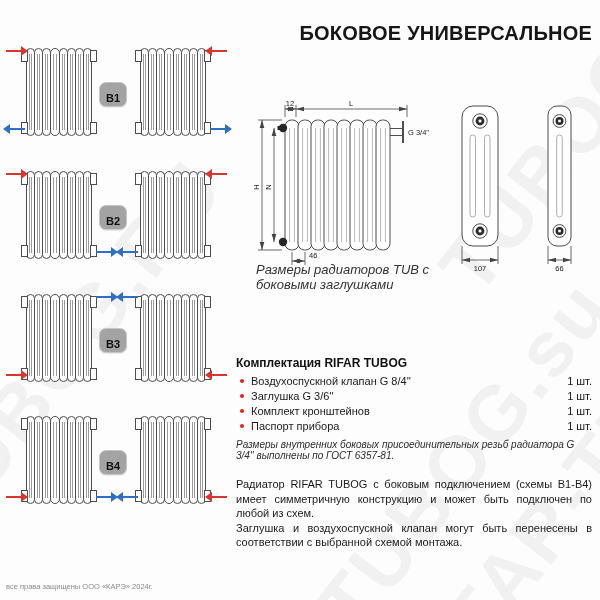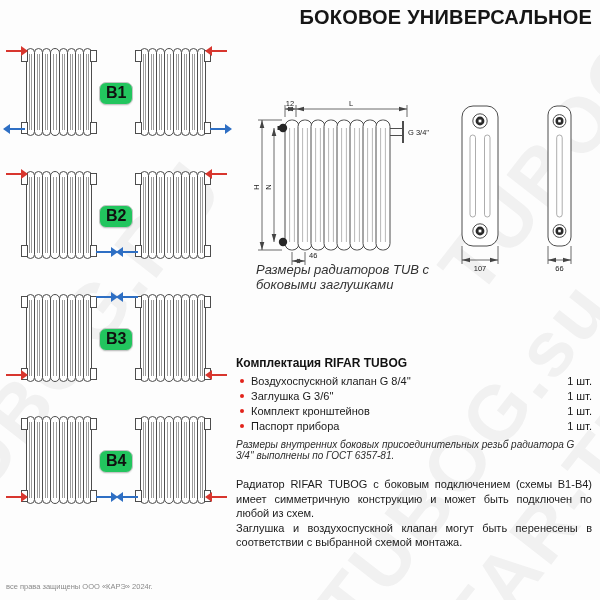--- a/index.html
+++ b/index.html
@@ -8,37 +8,37 @@
 
   
   .wm{position:absolute;font-weight:bold;white-space:nowrap;color:rgba(40,40,40,0.055);
       font-size:78px;letter-spacing:3px;transform:rotate(-52deg);pointer-events:none;}
   .wm1{left:-150px;top:300px;}
   .wm2{left:30px;top:520px;}
   .wm3{left:300px;top:430px;}
   .wm4{left:400px;top:120px;}
 
   
-  .title{position:absolute;top:6px;right:8px;margin:0;text-align:right;
+  .title{position:absolute;top:22px;right:8px;margin:0;text-align:right;
          font-size:20px;font-weight:800;line-height:1.14;letter-spacing:0.2px;color:#161616;}
   .title span{display:block;}
 
   
   .scheme-row{position:absolute;left:0;width:240px;height:96px;}
   .radiator{position:absolute;top:2px;width:66px;height:88px;display:flex;}
   .tube{flex:1;margin-left:-1px;border:1px solid #4d4d4d;border-radius:6px;background:#fff;position:relative;}
   .tube:first-child{margin-left:0;}
   .tube::before{content:"";position:absolute;left:2px;right:2px;top:5px;bottom:5px;
                 border-left:1px solid #9b9b9b;border-right:1px solid #9b9b9b;}
   .nub{position:absolute;width:5px;height:10px;background:#fff;border:1px solid #4d4d4d;}
   .nub.tl{left:-5px;top:2px}.nub.bl{left:-5px;bottom:2px}
   .nub.tr{right:-5px;top:2px}.nub.br{right:-5px;bottom:2px}
 
-  .scheme-label{position:absolute;left:99px;top:36px;background:#22c55e;border:1.5px solid #c6c6c6;
-                border-radius:7px;padding:1px 6px 2px;font-size:16px;font-weight:bold;color:#101010;
+  .scheme-label{position:absolute;left:99px;top:36px;background:#a3a3a3;border:1.5px solid #c6c6c6;
+                border-radius:7px;padding:9px 6px 2px;font-size:11px;font-weight:bold;color:#101010;
                 box-shadow:0 1px 1px rgba(0,0,0,0.08);}
 
   .arrow{position:absolute;width:15px;height:2px;background:currentColor;}
   .arrow.red{color:var(--red);}
   .arrow.blue{color:var(--blue);}
   .arrow::after{content:"";position:absolute;top:-4px;border-top:5px solid transparent;border-bottom:5px solid transparent;}
   .arrow.right::after{right:-7px;border-left:7px solid currentColor;}
   .arrow.left::after{left:-7px;border-right:7px solid currentColor;}
 
   

